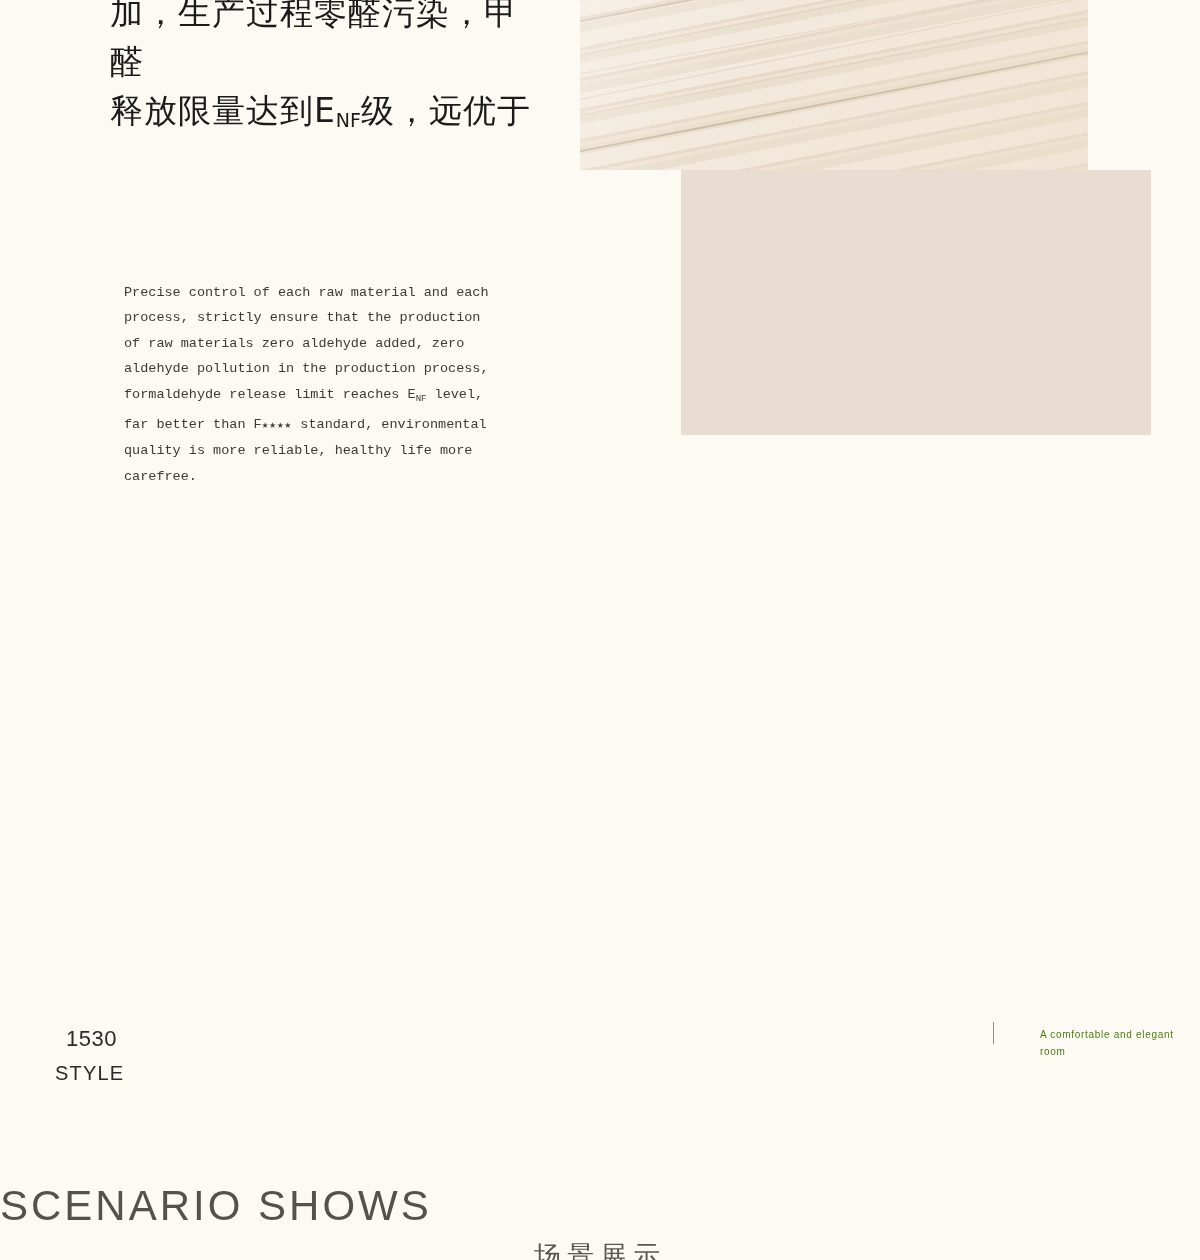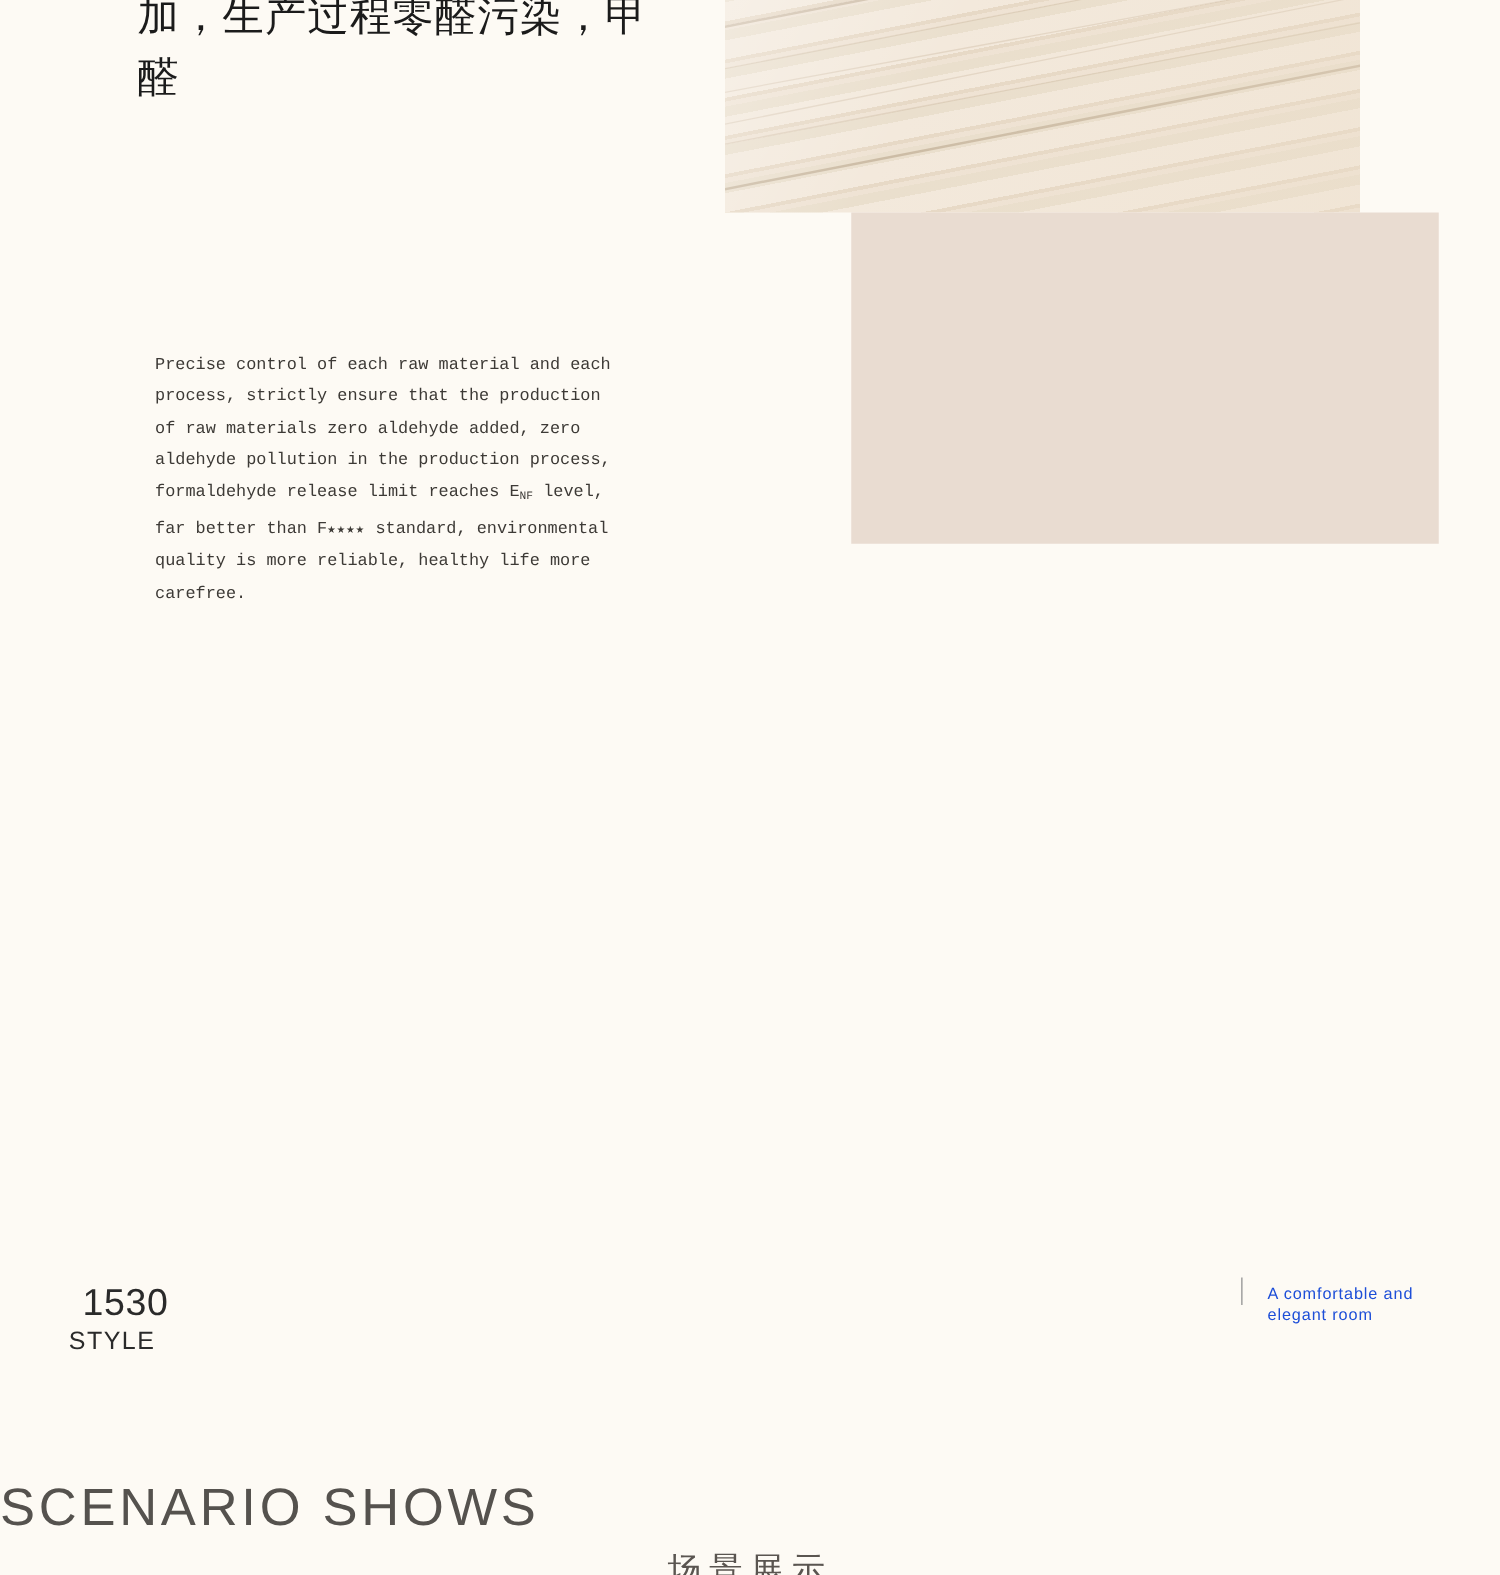--- a/index.html
+++ b/index.html
@@ -104,42 +104,42 @@
     width: 470px;
     height: 265px;
     background: #e9dcd1;
   }
 
   
   .style-number {
     position: absolute;
     left: 66px;
     top: 1026px;
-    font-size: 30px;
+    font-size: 22px;
     color: #2a2a2a;
     letter-spacing: 0.5px;
     font-family: "Liberation Sans", sans-serif;
   }
   .style-word {
     position: absolute;
     left: 55px;
     top: 1062px;
     font-size: 20px;
     color: #2a2a2a;
     letter-spacing: 1.2px;
   }
 
   .room-note {
     position: absolute;
-    left: 1014px;
+    left: 1040px;
     top: 1026px;
     width: 150px;
-    font-size: 13px;
+    font-size: 10px;
     line-height: 17px;
-    color: #1d4ed8;
+    color: #4d7c0f;
     letter-spacing: 0.7px;
   }
   .room-rule {
     position: absolute;
     left: 993px;
     top: 1022px;
     width: 1px;
     height: 22px;
     background: #8d8d8d;
   }
@@ -179,20 +179,23 @@
   <div class="grain" style="top:318px; transform: rotate(-10.4deg);"></div>
   <div class="grain" style="top:345px; transform: rotate(-11.4deg);"></div>
   <div class="grain" style="top:360px; transform: rotate(-10.8deg);"></div>
   <div class="sheen"></div>
 </div>
 
 <div class="beige-block"></div>
 
 <div class="cn-headline">
   <div><span>加，生产过程零醛污染，甲醛</span></div>
+  <div>
+    <span>释放限量达到E</span><sub>NF</sub><span>级，远优于</span>
+  </div>
 </div>
 
 <p class="en-paragraph">
   <span>Precise control of each raw material and each process, strictly ensure that the production of raw materials zero aldehyde added, zero aldehyde pollution in the production process, formaldehyde release limit reaches E</span><sub>NF</sub><span> level, far better than F</span><span class="stars-sm">★★★★</span><span> standard, environmental quality is more reliable, healthy life more carefree.</span>
 </p>
 
 <div class="style-number">1530</div>
 <div class="style-word">STYLE</div>
 <div class="room-rule"></div>
 <div class="room-note">A comfortable and elegant room</div>

